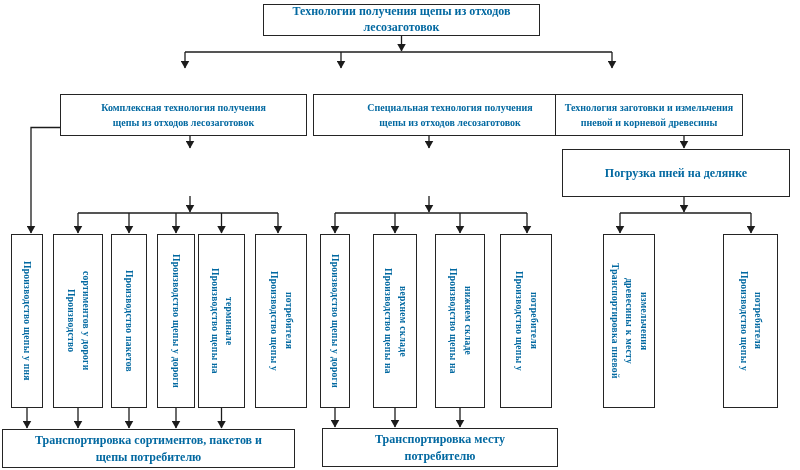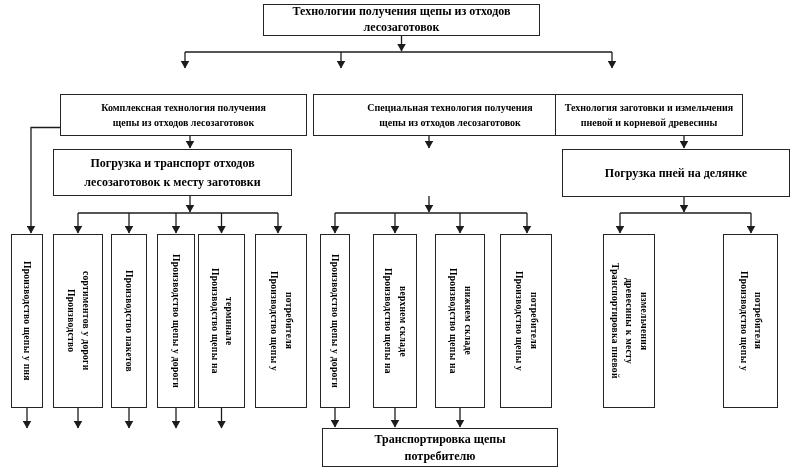--- a/index.html
+++ b/index.html
@@ -1,19 +1,19 @@
 <!DOCTYPE html>
 <html><head>
 <meta charset="utf-8">
 <style>
   html,body { margin:0; padding:0; background:#ffffff; }
   .stage {
     position:relative; width:800px; height:470px; background:#fff;
     font-family:"Liberation Serif","DejaVu Serif",serif;
-    font-weight:bold; color:#000000; overflow:hidden;
+    font-weight:bold; color:#0369a1; overflow:hidden;
   }
   .wires { position:absolute; left:0; top:0; width:800px; height:470px; }
   .wires path { stroke:#1c1c1c; stroke-width:1.3; fill:none; }
   .box {
     position:absolute; box-sizing:border-box; background:#fff;
     border:1.5px solid #242424; display:flex; align-items:center; justify-content:center;
     text-align:center; white-space:pre-line; line-height:1.3; padding:1px 2px;
   }
   .f-top { font-size:12px; }
   .f-l2  { font-size:10px; line-height:1.55;margin-top:24px; }
@@ -84,22 +84,20 @@
   <div class="box f-top" style="left:263px;top:4px;width:277px;height:32px">Технологии получения щепы из отходов
 лесозаготовок</div>
 
   <div class="box f-l2" style="left:60px;top:70px;width:247px;height:42px">Комплексная технология получения
 щепы из отходов лесозаготовок</div>
   <div class="box f-l2" style="left:313px;top:70px;width:274px;height:42px">Специальная технология получения
 щепы из отходов лесозаготовок</div>
   <div class="box f-l2" style="left:555px;top:70px;width:188px;height:42px">Технология заготовки и измельчения
 пневой и корневой древесины</div>
 
-  <div class="box f-l3" style="left:53px;top:149px;width:239px;height:47px">Погрузка и транспорт отходов
-лесозаготовок к месту заготовки</div>
   <div class="box f-l3" style="left:562px;top:149px;width:228px;height:48px">Погрузка пней на делянке</div>
 
   <div class="box vbox" style="left:11px;top:234px;width:32px;height:174px">
     <span class="vtext">Производство щепы у пня</span></div>
   <div class="box vbox" style="left:53px;top:234px;width:50px;height:174px">
     <span class="vtext">Производство
 сортиментов у дороги</span></div>
   <div class="box vbox" style="left:111px;top:234px;width:36px;height:174px">
     <span class="vtext">Производство пакетов</span></div>
   <div class="box vbox" style="left:157px;top:234px;width:38px;height:174px">
@@ -124,16 +122,18 @@
 потребителя</span></div>
 
   <div class="box vbox" style="left:603px;top:234px;width:52px;height:174px">
     <span class="vtext">Транспортировка пневой
 древесины к месту
 измельчения</span></div>
   <div class="box vbox" style="left:723px;top:234px;width:55px;height:174px">
     <span class="vtext">Производство щепы у
 потребителя</span></div>
 
-  <div class="box f-bot" style="left:322px;top:428px;width:236px;height:39px">Транспортировка щепы
+  <div class="box f-bot" style="left:2px;top:429px;width:293px;height:39px">Транспортировка сортиментов, пакетов и
+щепы потребителю</div>
+  <div class="box f-bot" style="left:322px;top:428px;width:236px;height:39px">Транспортировка месту
 потребителю</div>
 
 </div>
 
 </body></html>

